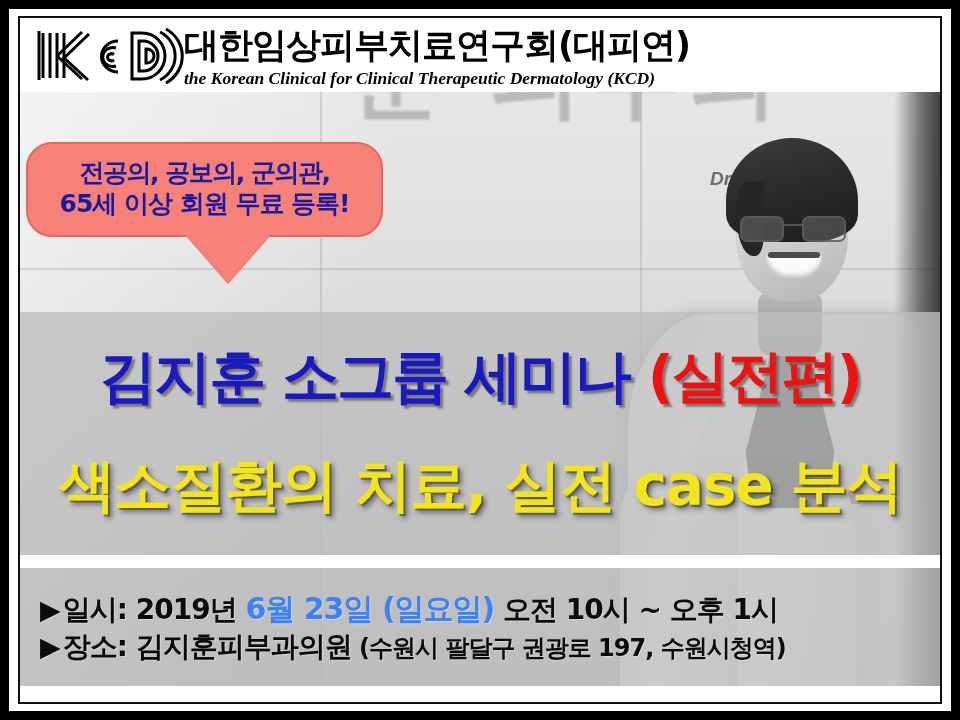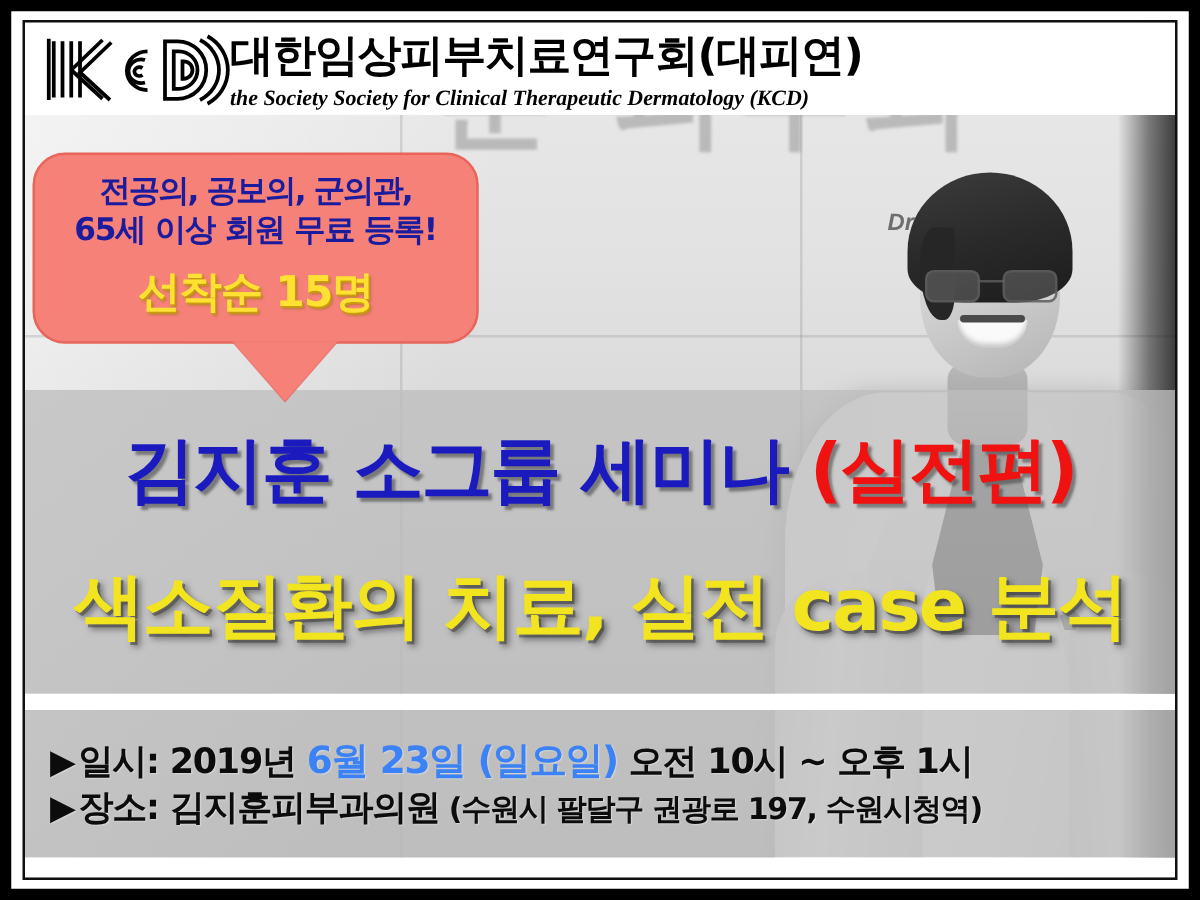--- a/index.html
+++ b/index.html
@@ -253,20 +253,21 @@
   .bubble-wrap { position: absolute; left: 26px; top: 122px; z-index: 30; }
   .bubble {
     position: relative;
     width: 357px;
     padding: 14px 26px 16px;
     background: #F58179;
     border: 2px solid #E8655C;
     border-radius: 26px;
     box-sizing: border-box;
     text-align: center;
+    margin-top: 20px;
   }
   .bubble-line {
     font-family: "DejaVu Sans", "Liberation Sans", sans-serif;
     font-size: 25px;
     font-weight: 700;
     color: #1B1B9E;
     letter-spacing: -1.5px;
     line-height: 1.22;
     white-space: nowrap;
   }
@@ -435,30 +436,29 @@
           <path d="M210 30 L218 30 A30 30 0 0 1 218 90 L210 90 Z"></path>
           <path d="M224 46 L226 46 A14 14 0 0 1 226 74 L224 74 Z"></path>
 
           <path d="M252 12 A56 54 0 0 1 252 108"></path>
           <path d="M264 6 A64 62 0 0 1 264 114"></path>
           <path d="M10 10 L10 108"></path>
         </g>
       </svg>
       <div class="header-texts">
         <div class="org-ko">대한임상피부치료연구회(대피연)</div>
-        <div class="org-en">the Society Society for Clinical Therapeutic Dermatology (KCD)</div>
+        <div class="org-en">the Korean Clinical for Clinical Therapeutic Dermatology (KCD)</div>
       </div>
     </div>
   </div>
 
   <div class="bubble-wrap">
     <div class="bubble">
       <div class="bubble-line">전공의, 공보의, 군의관,</div>
       <div class="bubble-line l2">65세 이상 회원 무료 등록!</div>
-      <div class="bubble-highlight">선착순 15명</div>
       <div class="bubble-tail"></div>
     </div>
   </div>
 
   <div class="title-band">
     <div class="title-main">
       <span class="blue">김지훈 소그룹 세미나 </span><span class="red">(실전편)</span>
     </div>
     <div class="title-sub">색소질환의 치료, 실전 case 분석</div>
   </div>

